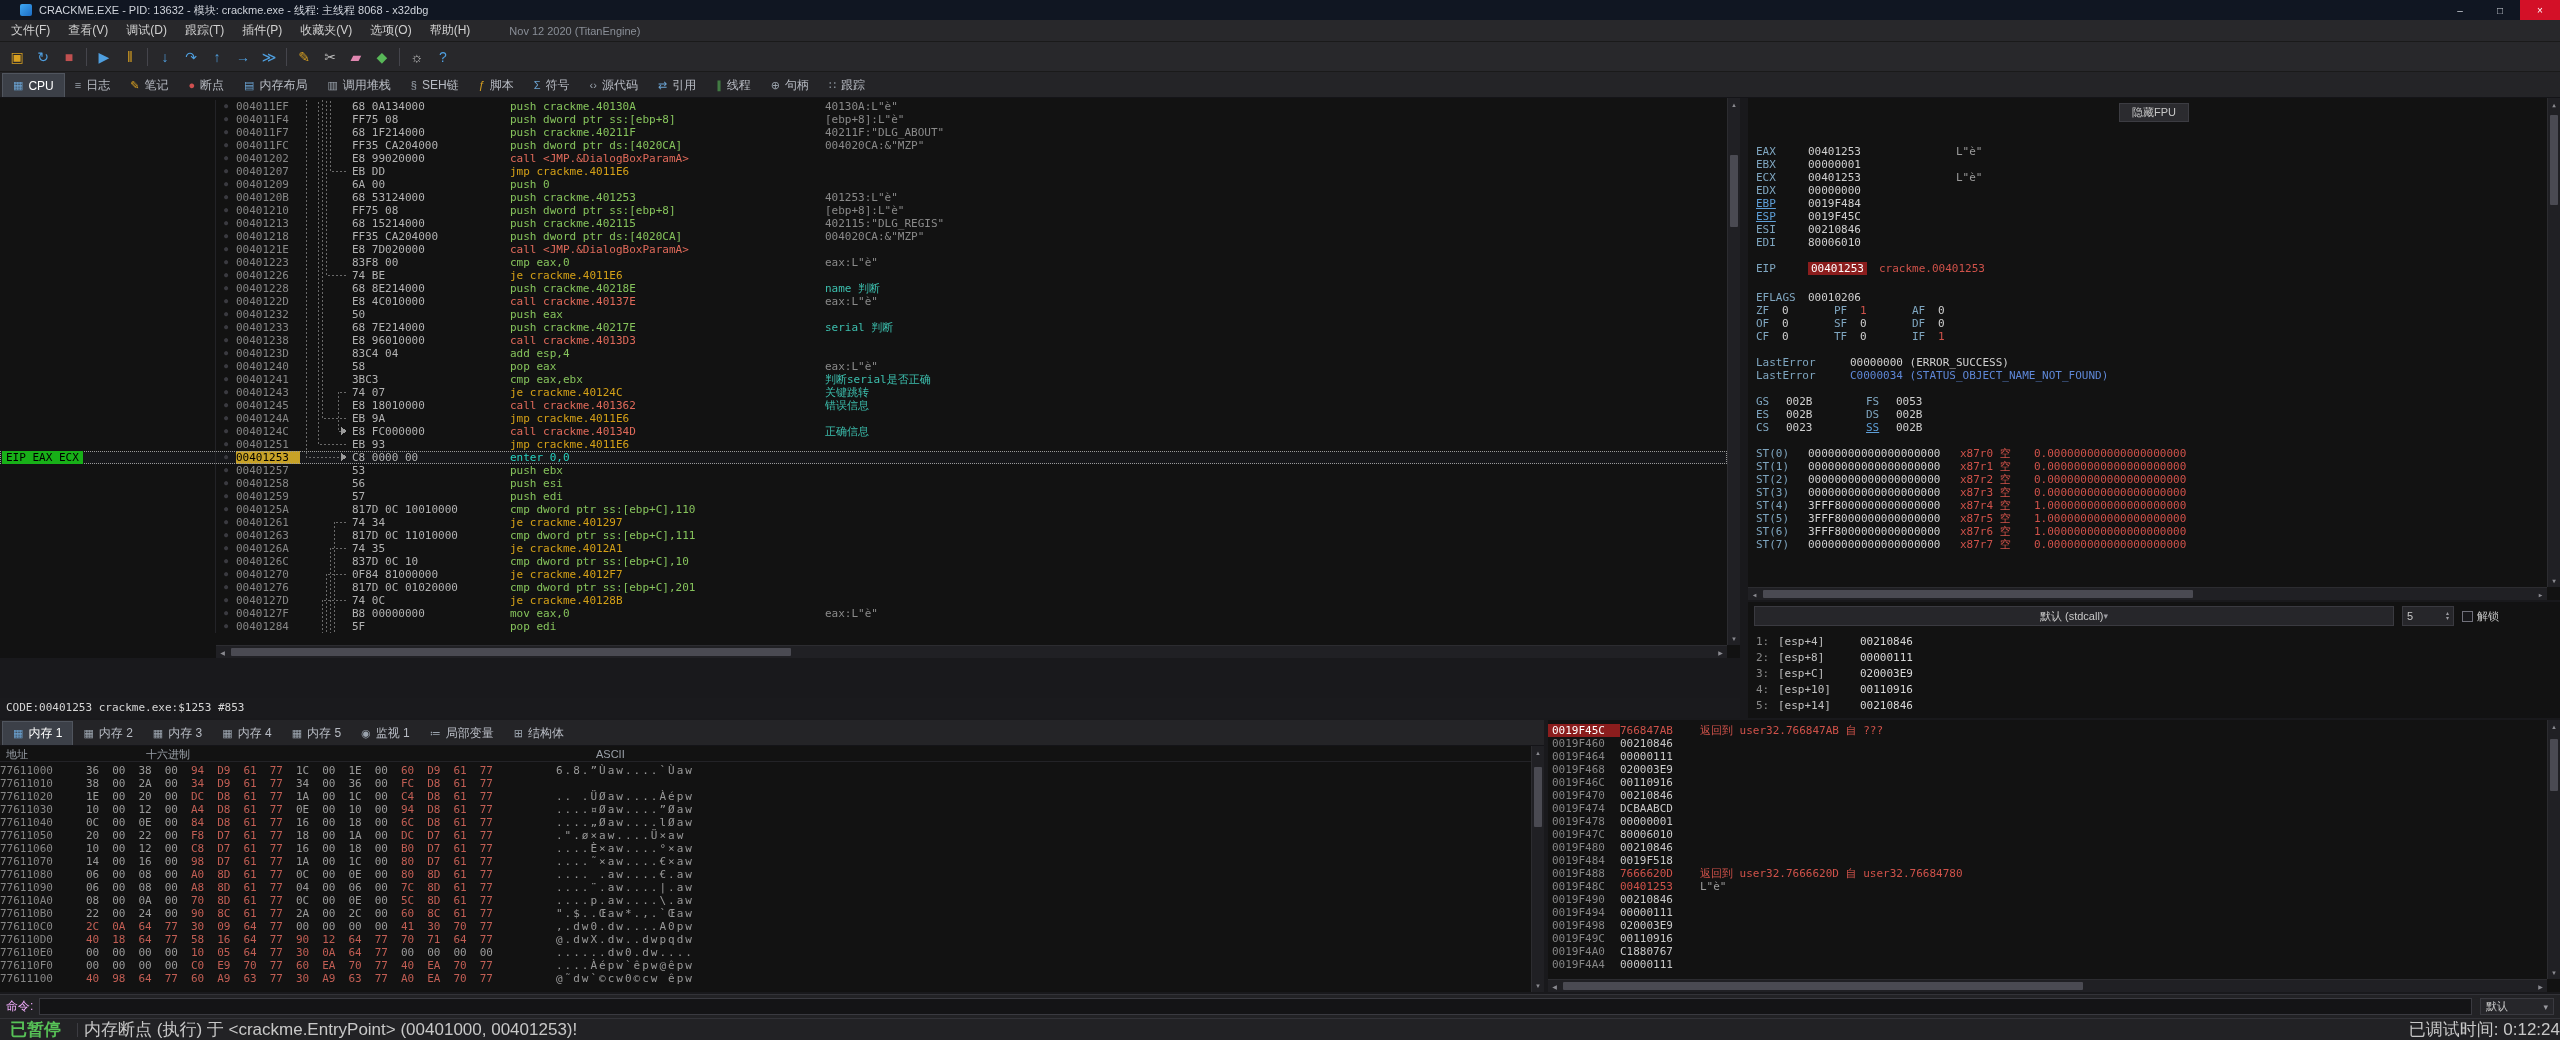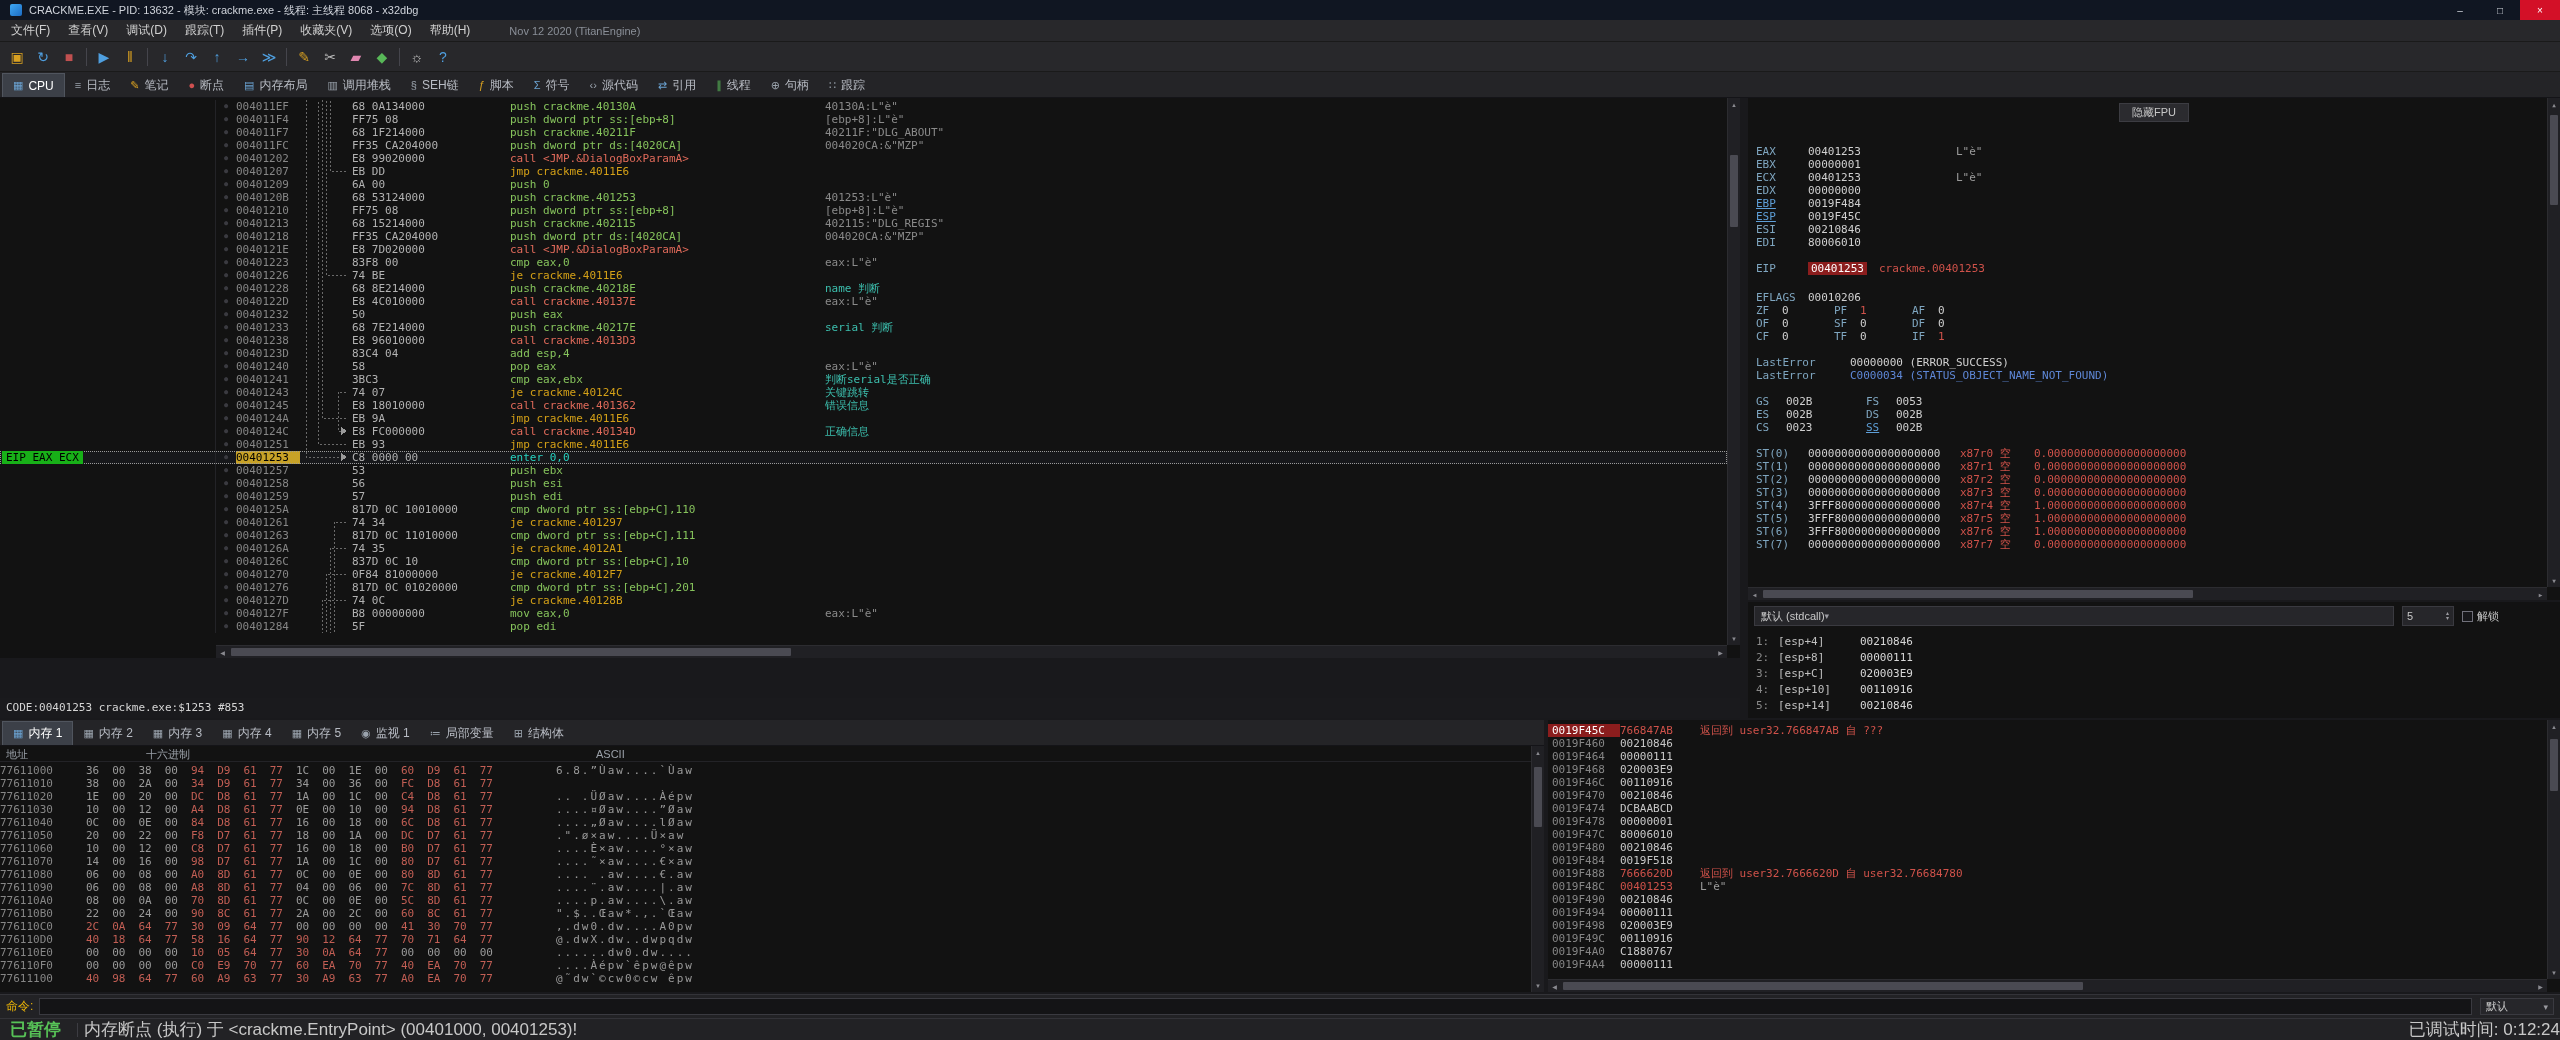--- a/index.html
+++ b/index.html
@@ -1,21 +1,21 @@
 <!DOCTYPE html>
 <html><head>
 <meta charset="utf-8">
 <style>
   *{margin:0;padding:0;box-sizing:border-box}
   html,body{background:#000}
   #app{position:relative;width:2560px;height:1040px;background:#19191c;font-family:"Liberation Sans",sans-serif;color:#c8c8c8;overflow:hidden}
   .mono{font-family:"DejaVu Sans Mono",monospace}
 
   
-  .titlebar{position:absolute;left:0;top:0;right:0;height:20px;background:#101622;display:flex;align-items:center;padding-left:10px;font-size:11px;color:#cfd3da}
+  .titlebar{position:absolute;left:0;top:0;right:0;height:20px;background:#101622;display:flex;align-items:center;padding-left:20px;font-size:11px;color:#cfd3da}
   .appicon{width:12px;height:12px;background:linear-gradient(135deg,#3fa9f5,#1c6cc4);border-radius:2px;margin-right:7px;flex:0 0 auto}
   .wbtns{margin-left:auto;display:flex;height:20px}
   .wbtn{width:40px;display:flex;align-items:center;justify-content:center;font-size:10px;color:#cfd3da}
   .wbtn.close{background:#d31027;color:#fff}
 
   
   .menubar{position:absolute;top:20px;height:22px;left:0;right:0;background:#28282b;display:flex;align-items:center;font-size:12px;border-bottom:1px solid #1a1a1a;padding-left:2px}
   .mitem{padding:0 9px;color:#d0d0d0}
   .build{margin-left:30px;color:#8a8f98;font-size:11px}
   .toolbar{position:absolute;top:42px;height:30px;left:0;right:0;background:#28282b;display:flex;align-items:center;padding-left:4px;border-bottom:1px solid #1a1a1a}
@@ -64,21 +64,21 @@
   .sgname.lnk{color:#5e9fd8;text-decoration:underline}
   .sgval{display:inline-block;width:80px;color:#d0d0d0}
   .sthex{display:inline-block;width:152px;color:#d0d0d0}
   .stinfo{display:inline-block;width:74px;color:#d0524a}
   .stfval{color:#d0524a}
   .abs{position:absolute}
 
   
   .args{position:absolute;left:1748px;top:602px;width:812px;height:116px;background:#121212;overflow:hidden}
   .argshead{display:flex;align-items:center;padding:4px 6px 0 6px;gap:8px}
-  .combo{flex:0 0 640px;height:20px;background:#26262a;border:1px solid #3a3a40;display:flex;align-items:center;justify-content:flex-start;padding:0 6px;font-size:11px}
+  .combo{flex:0 0 640px;height:20px;background:#26262a;border:1px solid #3a3a40;display:flex;align-items:center;justify-content:center;padding:0 6px;font-size:11px}
   .chev{color:#9a9aa0;font-size:9px}
   .spin{flex:0 0 52px;height:20px;background:#26262a;border:1px solid #3a3a40;display:flex;align-items:center;justify-content:space-between;padding:0 4px;font-size:11px}
   .spinarrs{display:flex;flex-direction:column;font-size:6px;line-height:5px;color:#9a9aa0;text-align:center}
   .cbxwrap{display:flex;align-items:center}
   .cbx{width:11px;height:11px;border:1px solid #70707a;background:#17171a;display:inline-block}
   .cbxlab{font-size:11px;margin-left:4px;color:#c8c8c8}
   .argsrows{position:absolute;top:32px;left:8px;right:8px;font-size:11px;font-family:"DejaVu Sans Mono",monospace}
   .arow{height:16px;line-height:16px;white-space:nowrap}
   .aidx{display:inline-block;width:22px;color:#8a8a8a}
   .aexpr{display:inline-block;width:82px;color:#c0c0c0}
@@ -101,21 +101,21 @@
   .srow{display:grid;grid-template-columns:72px 80px 1fr;height:13px;line-height:13px;font-size:11px;font-family:"DejaVu Sans Mono",monospace;white-space:nowrap}
   .saddr{color:#868686;padding-left:4px}
   .saddr.csp{background:#8b1d1d;color:#fff}
   .sval{color:#c8c8c8}
   .sval.vred{color:#d0524a}
   .scomm.red{color:#d0524a}
   .scomm.gray{color:#9a9a9a}
 
   
   .cmdrow{position:absolute;left:0;top:994px;height:24px;right:0;display:flex;align-items:center;background:#222225;border-top:1px solid #333338;padding:0 6px;font-size:12px}
-  .cmdlabel{color:#eab308;margin-right:6px;white-space:nowrap}
+  .cmdlabel{color:#f0abfc;margin-right:6px;white-space:nowrap}
   .cmdinput{flex:1;height:17px;background:#141416;border:1px solid #3a3a40;color:#d0d0d0;font-size:11px;padding:0 4px;font-family:"DejaVu Sans Mono",monospace}
   .modecombo{width:74px;height:17px;margin-left:8px;background:#26262a;border:1px solid #3a3a40;display:flex;align-items:center;justify-content:space-between;padding:0 5px;font-size:11px;flex:0 0 auto}
   .statusbar{position:absolute;left:0;top:1018px;height:22px;right:0;background:#222225;border-top:1px solid #333338;display:flex;align-items:center;font-size:17px}
   .stpause{color:#57c257;padding:0 10px;font-weight:bold;white-space:nowrap}
   .stsep{width:1px;height:14px;background:#3c3c42;margin:0 6px}
   .stmsg{color:#c8c8c8;white-space:nowrap}
   .sttime{margin-left:auto;color:#c8c8c8;white-space:nowrap}
 
   
   .vscroll{position:absolute;width:13px;background:#202024;border-left:1px solid #2c2c30;display:flex;flex-direction:column}

